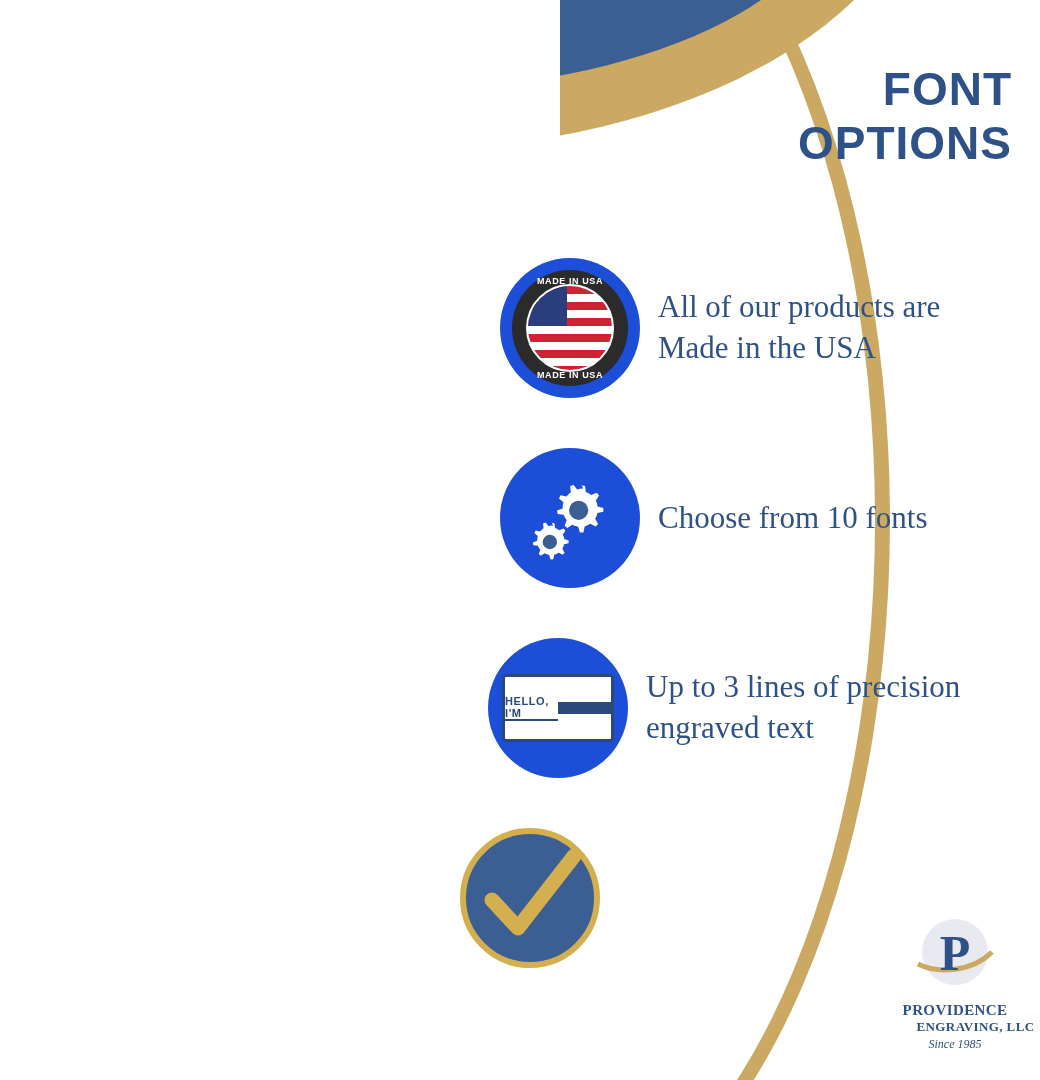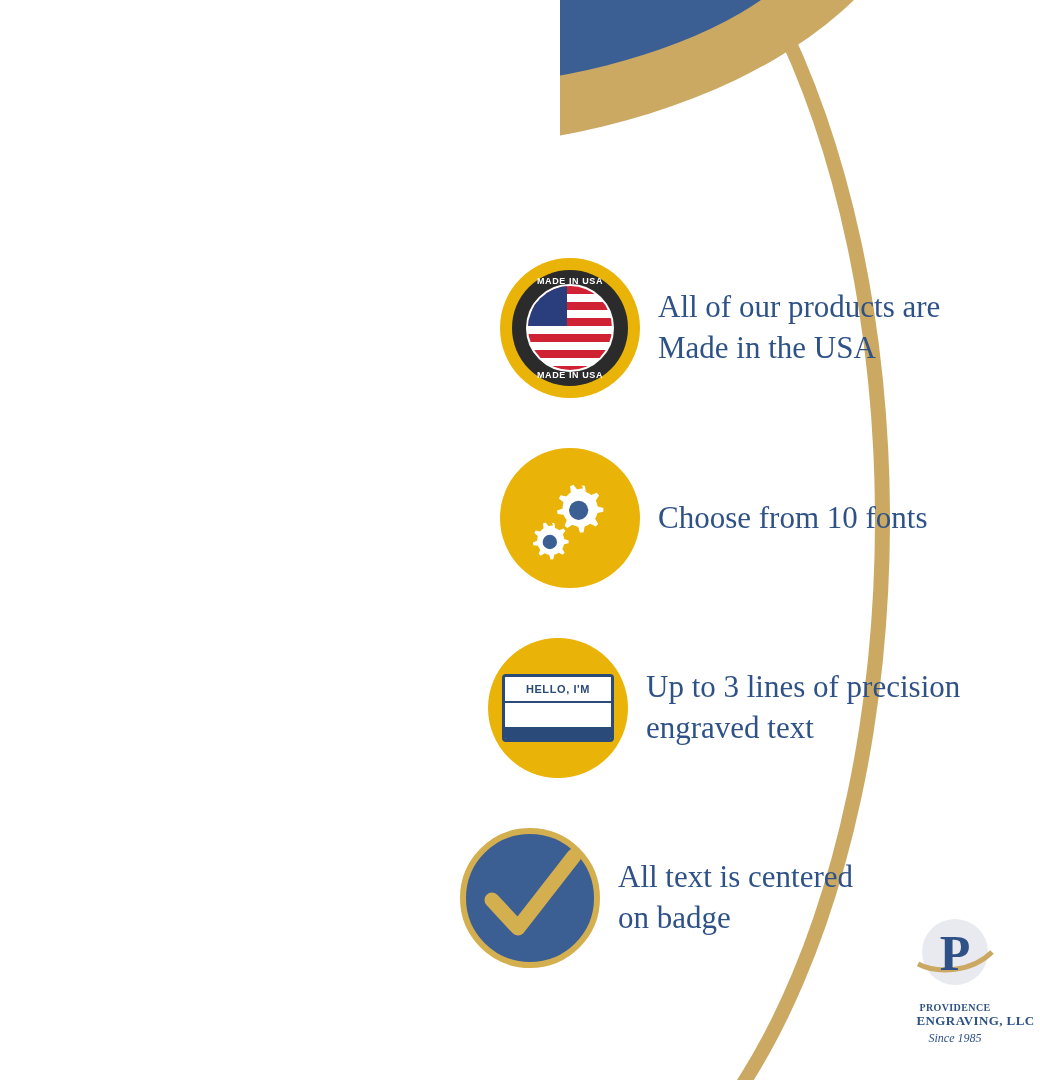--- a/index.html
+++ b/index.html
@@ -117,21 +117,21 @@
   
   .features { position:absolute; left:470px; top:258px; width:570px; }
   .feature-row {
     position:absolute;
     display:flex;
     align-items:center;
   }
   .feat-icon {
     width:140px; height:140px;
     border-radius:50%;
-    background:#eab308;
+    background:#1d4ed8;
     flex:0 0 140px;
     position:relative;
     display:flex; align-items:center; justify-content:center;
   }
   .feat-text {
     margin-left:18px;
     color:#2e5287;
     font-family:"Liberation Serif", serif;
     font-size:31px;
     line-height:1.32;
@@ -182,21 +182,21 @@
 
   
   .gears { width:96px; height:96px; }
 
   
   .nametag {
     width:112px; height:68px;
     background:#ffffff;
     border-radius:4px;
     border:3px solid #2a4a7a;
-    display:flex; flex-direction:column; align-items:center;
+    display:flex; flex-direction:row; align-items:center;
     overflow:hidden;
   }
   .nametag-top {
     width:100%; height:26px;
     background:#ffffff;
     color:#2a4a7a;
     font-size:11px; font-weight:bold; letter-spacing:0.6px;
     display:flex; align-items:center; justify-content:center;
     border-bottom:2px solid #2a4a7a;
   }
@@ -216,21 +216,21 @@
     position:absolute;
     right:0px; bottom:0px;
     width:170px; height:180px;
     background:#ffffff;
     display:flex; flex-direction:column;
     align-items:center; justify-content:flex-start;
     padding-top:12px;
   }
   .logo-mark { width:86px; height:86px; position:relative; }
   .logo-name {
-    color:#2e5287; font-weight:bold; font-size:10px;
+    color:#2e5287; font-weight:bold; font-size:15px;
     letter-spacing:0.4px; margin-top:4px;
     font-family:"Liberation Serif", serif;
   }
   .logo-sub {
     color:#2e5287; font-weight:bold; font-size:13px;
     letter-spacing:0.4px;
     font-family:"Liberation Serif", serif;
     margin-left:41px;
   }
   .logo-since {
@@ -246,20 +246,24 @@
 
   <div class="deco gold-top"></div>
   <div class="deco gold-top-cut"></div>
   <div class="deco lblue-arc"></div>
   <div class="deco lblue-arc-cut"></div>
   <div class="deco navy-top-arc"></div>
   <div class="deco navy-blob"></div>
   <div class="deco gold-ribbon"></div>
   <div class="deco gold-ribbon-mask"></div>
 
+  <div class="header">
+    <div>FONT</div>
+    <div>OPTIONS</div>
+  </div>
 
   <div class="font-list">
     <div class="font-item f-arial">Arial</div>
     <div class="font-item f-avant">Avant Garde</div>
     <div class="font-item f-benguiat">Benguiat</div>
     <div class="font-item f-copperplate">Copperplate
 Gothic</div>
     <div class="font-item f-georgia">Georgia</div>
     <div class="font-item f-helvetica">Helvetica</div>
     <div class="font-item f-corsiva">Monotype Corsiva</div>
@@ -312,22 +316,20 @@
       <div class="feat-text">Up to 3 lines of precision
 engraved text</div>
     </div>
 
     <div class="feature-row row4">
       <div class="check-circle">
         <svg width="112" height="112" viewBox="0 0 112 112">
           <path d="M18 58 L44 86 L100 14" fill="none" stroke="#d4af4f" stroke-width="15" stroke-linecap="round" stroke-linejoin="round"></path>
         </svg>
       </div>
-      <div class="feat-text">All text is centered
-on badge</div>
     </div>
 
   </div>
 
   <div class="logo-box">
     <div class="logo-mark">
       <svg width="86" height="86" viewBox="0 0 86 86">
         <circle cx="43" cy="40" r="33" fill="#e8eaef"></circle>
         <path d="M6 52 C26 62 60 60 80 40" stroke="#cba963" stroke-width="5" fill="none"></path>
         <text x="43" y="58" text-anchor="middle" font-family="Liberation Serif, serif" font-size="50" font-weight="bold" fill="#2e5287">P</text>

